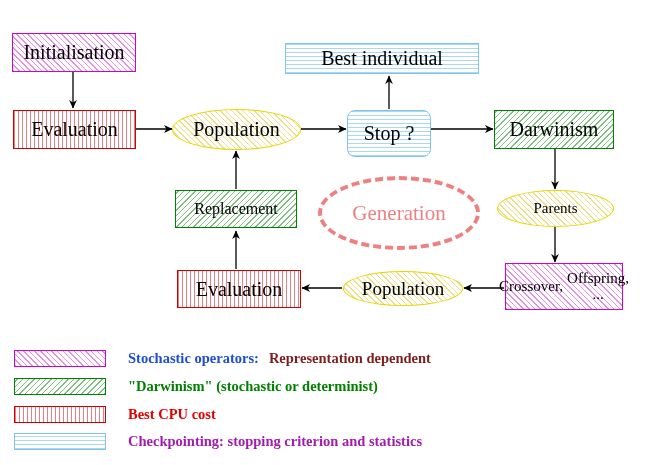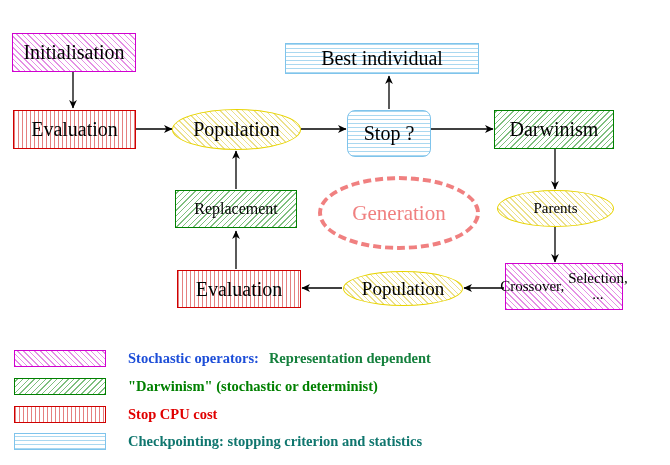--- a/index.html
+++ b/index.html
@@ -94,24 +94,24 @@
     flex: none;
   }
   .legend-text {
     margin-left: 22px;
     font-family: "Liberation Serif", "DejaVu Serif", serif;
     font-weight: bold;
     font-size: 14.5px;
     white-space: nowrap;
   }
   .lg-magenta { color: #1d4ed8; }
-  .lg-gold    { color: #15803d; }
+  .lg-gold    { color: #7f1d1d; }
   .lg-green   { color: #008000; }
   .lg-red     { color: #e00000; }
-  .lg-blue    { color: #0f766e; }
+  .lg-blue    { color: #a21caf; }
 </style>
 </head>
 <body>
 
 <div id="canvas">
 
   <svg class="layer" viewBox="0 0 670 465">
     <defs>
       <marker id="ah" markerWidth="9" markerHeight="9" refX="8" refY="4.5" orient="auto" markerUnits="userSpaceOnUse">
         <path d="M0,0.6 L8.5,4.5 L0,8.4 L2.4,4.5 Z" fill="#000000"></path>
@@ -166,21 +166,21 @@
   <div class="node box-green" style="left:494px; top:110px; width:120px; height:39px; font-size:20px;">
     <span>Darwinism</span>
   </div>
 
   <div class="node ellipse-yellow" style="left:497px; top:190px; width:117px; height:37px; font-size:15px;">
     <span>Parents</span>
   </div>
 
   <div class="node box-magenta" style="left:505px; top:263px; width:118px; height:47px; font-size:15px; justify-content:center;">
     <span>Crossover,</span>
-    <span>Selection, ...</span>
+    <span>Offspring, ...</span>
   </div>
 
   <div class="node ellipse-yellow" style="left:343px; top:271px; width:120px; height:35px; font-size:19px;">
     <span>Population</span>
   </div>
 
   <div class="node box-red" style="left:177px; top:270px; width:124px; height:38px; font-size:20px;">
     <span>Evaluation</span>
   </div>
 
@@ -198,21 +198,21 @@
     <div class="legend-text lg-gold" style="margin-left:10px;">Representation dependent</div>
   </div>
 
   <div class="legend-row" style="left:14px; top:378px;">
     <div class="swatch box-green"></div>
     <div class="legend-text lg-green">"Darwinism" (stochastic or determinist)</div>
   </div>
 
   <div class="legend-row" style="left:14px; top:406px;">
     <div class="swatch box-red"></div>
-    <div class="legend-text lg-red">Stop CPU cost</div>
+    <div class="legend-text lg-red">Best CPU cost</div>
   </div>
 
   <div class="legend-row" style="left:14px; top:433px;">
     <div class="swatch box-blue"></div>
     <div class="legend-text lg-blue">Checkpointing: stopping criterion and statistics</div>
   </div>
 
 </div>
 
 </body></html>

